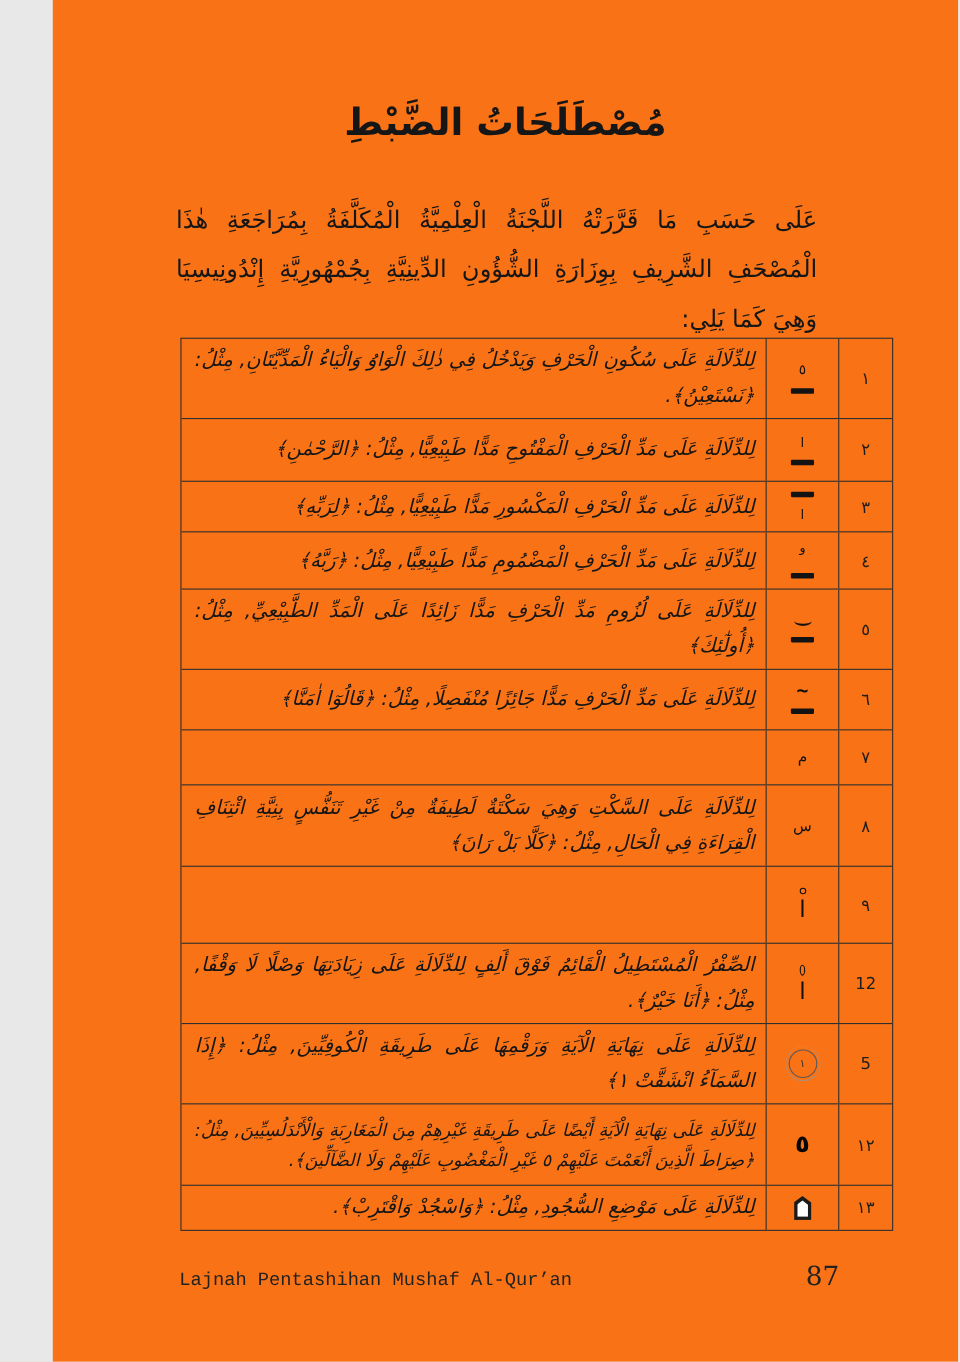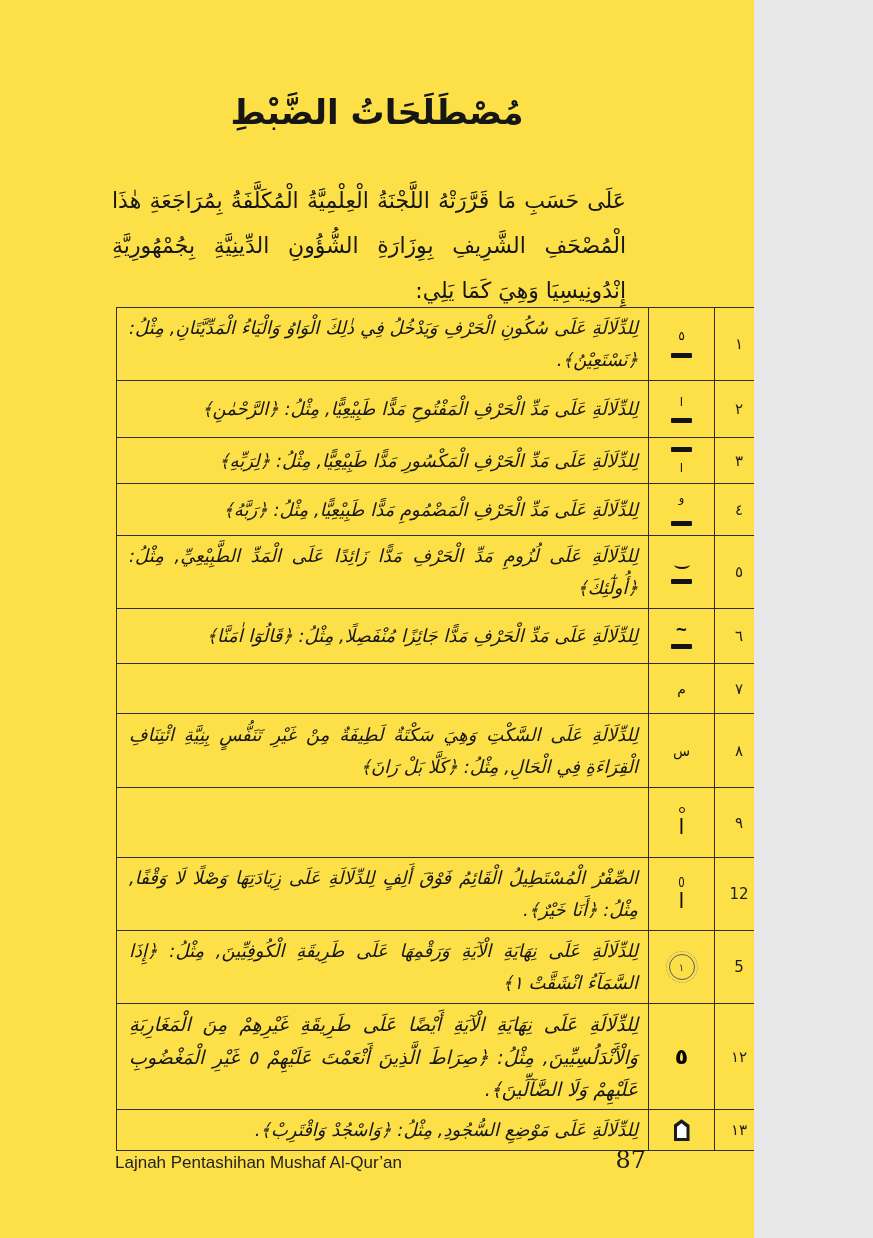--- a/index.html
+++ b/index.html
@@ -1,22 +1,23 @@
 <!DOCTYPE html>
 <html lang="ar"><head>
 <meta charset="utf-8">
 <style>
   html,body{margin:0;padding:0;background:#e8e8e8;}
   .page{
     position:relative;
-    width:754px;height:1238px;
-    background:#fde047;
+    width:823px;height:1238px;
+    background:#f97316;
     font-family:"DejaVu Sans",sans-serif;
     color:#161616;
     overflow:hidden;
+    margin-left:48px;
   }
   
   .title{
     position:absolute;top:92px;left:0;right:0;
     text-align:center;
     direction:rtl;
     font-size:34px;font-weight:700;
     letter-spacing:0;
   }
   
@@ -70,21 +71,21 @@
   .txt{
     width:100%;
     direction:rtl;
     text-align:justify;
     text-align-last:right;
     font-size:18px;
     line-height:1.78;
     padding:4px 10px 4px 12px;
     box-sizing:border-box;
   }
-  .t-row:nth-child(12) .txt{font-size:19px;line-height:1.7;}
+  .t-row:nth-child(12) .txt{font-size:16px;line-height:1.7;}
   
   .sym{display:flex;flex-direction:column;align-items:center;gap:10px;}
   .sym.g-lg{gap:17px;}
   .sym.g-sm{gap:4px;}
   .dash{width:21px;height:5px;background:#131313;border-radius:1px;}
   .mark{line-height:1;color:#101010;font-size:13px;}
   .mark.v-sukun{font-size:12.5px;}
   .mark.v-stroke{font-size:12px;}
   .mark.v-waw{font-size:11.5px;}
   .mark.v-tilde{font-size:18px;font-weight:700;line-height:0.55;font-family:"DejaVu Sans Mono",monospace;}
@@ -101,21 +102,21 @@
   .bold-digit{font-size:22px;font-weight:700;line-height:1;color:#050505;}
   .arch{position:relative;width:16px;height:22px;background:#1b1b1b;
         clip-path:polygon(50% 0,100% 27%,100% 100%,0 100%,0 27%);}
   .arch-in{position:absolute;left:3px;right:3px;top:4px;bottom:3px;background:#fff;
         clip-path:polygon(50% 0,100% 27%,100% 100%,0 100%,0 27%);}
   
   .footer{
     position:absolute;left:115px;right:108px;top:1146px;
     display:flex;justify-content:space-between;align-items:baseline;
   }
-  .footer-left{font-family:Liberation Sans, sans-serif;font-size:17px;color:#222;}
+  .footer-left{font-family:Liberation Mono, monospace;font-size:17px;color:#222;}
   .footer-page{font-family:"DejaVu Serif",serif;font-size:24px;color:#222;}
 </style>
 </head>
 <body>
 
 <div class="page">
 
   <div class="title">مُصْطَلَحَاتُ الضَّبْطِ</div>
 
   <div class="intro">عَلَى حَسَبِ مَا قَرَّرَتْهُ اللَّجْنَةُ الْعِلْمِيَّةُ الْمُكَلَّفَةُ بِمُرَاجَعَةِ هٰذَا الْمُصْحَفِ الشَّرِيفِ بِوِزَارَةِ الشُّؤُونِ الدِّينِيَّةِ بِجُمْهُورِيَّةِ إِنْدُونِيسِيَا وَهِيَ كَمَا يَلِي:</div>

